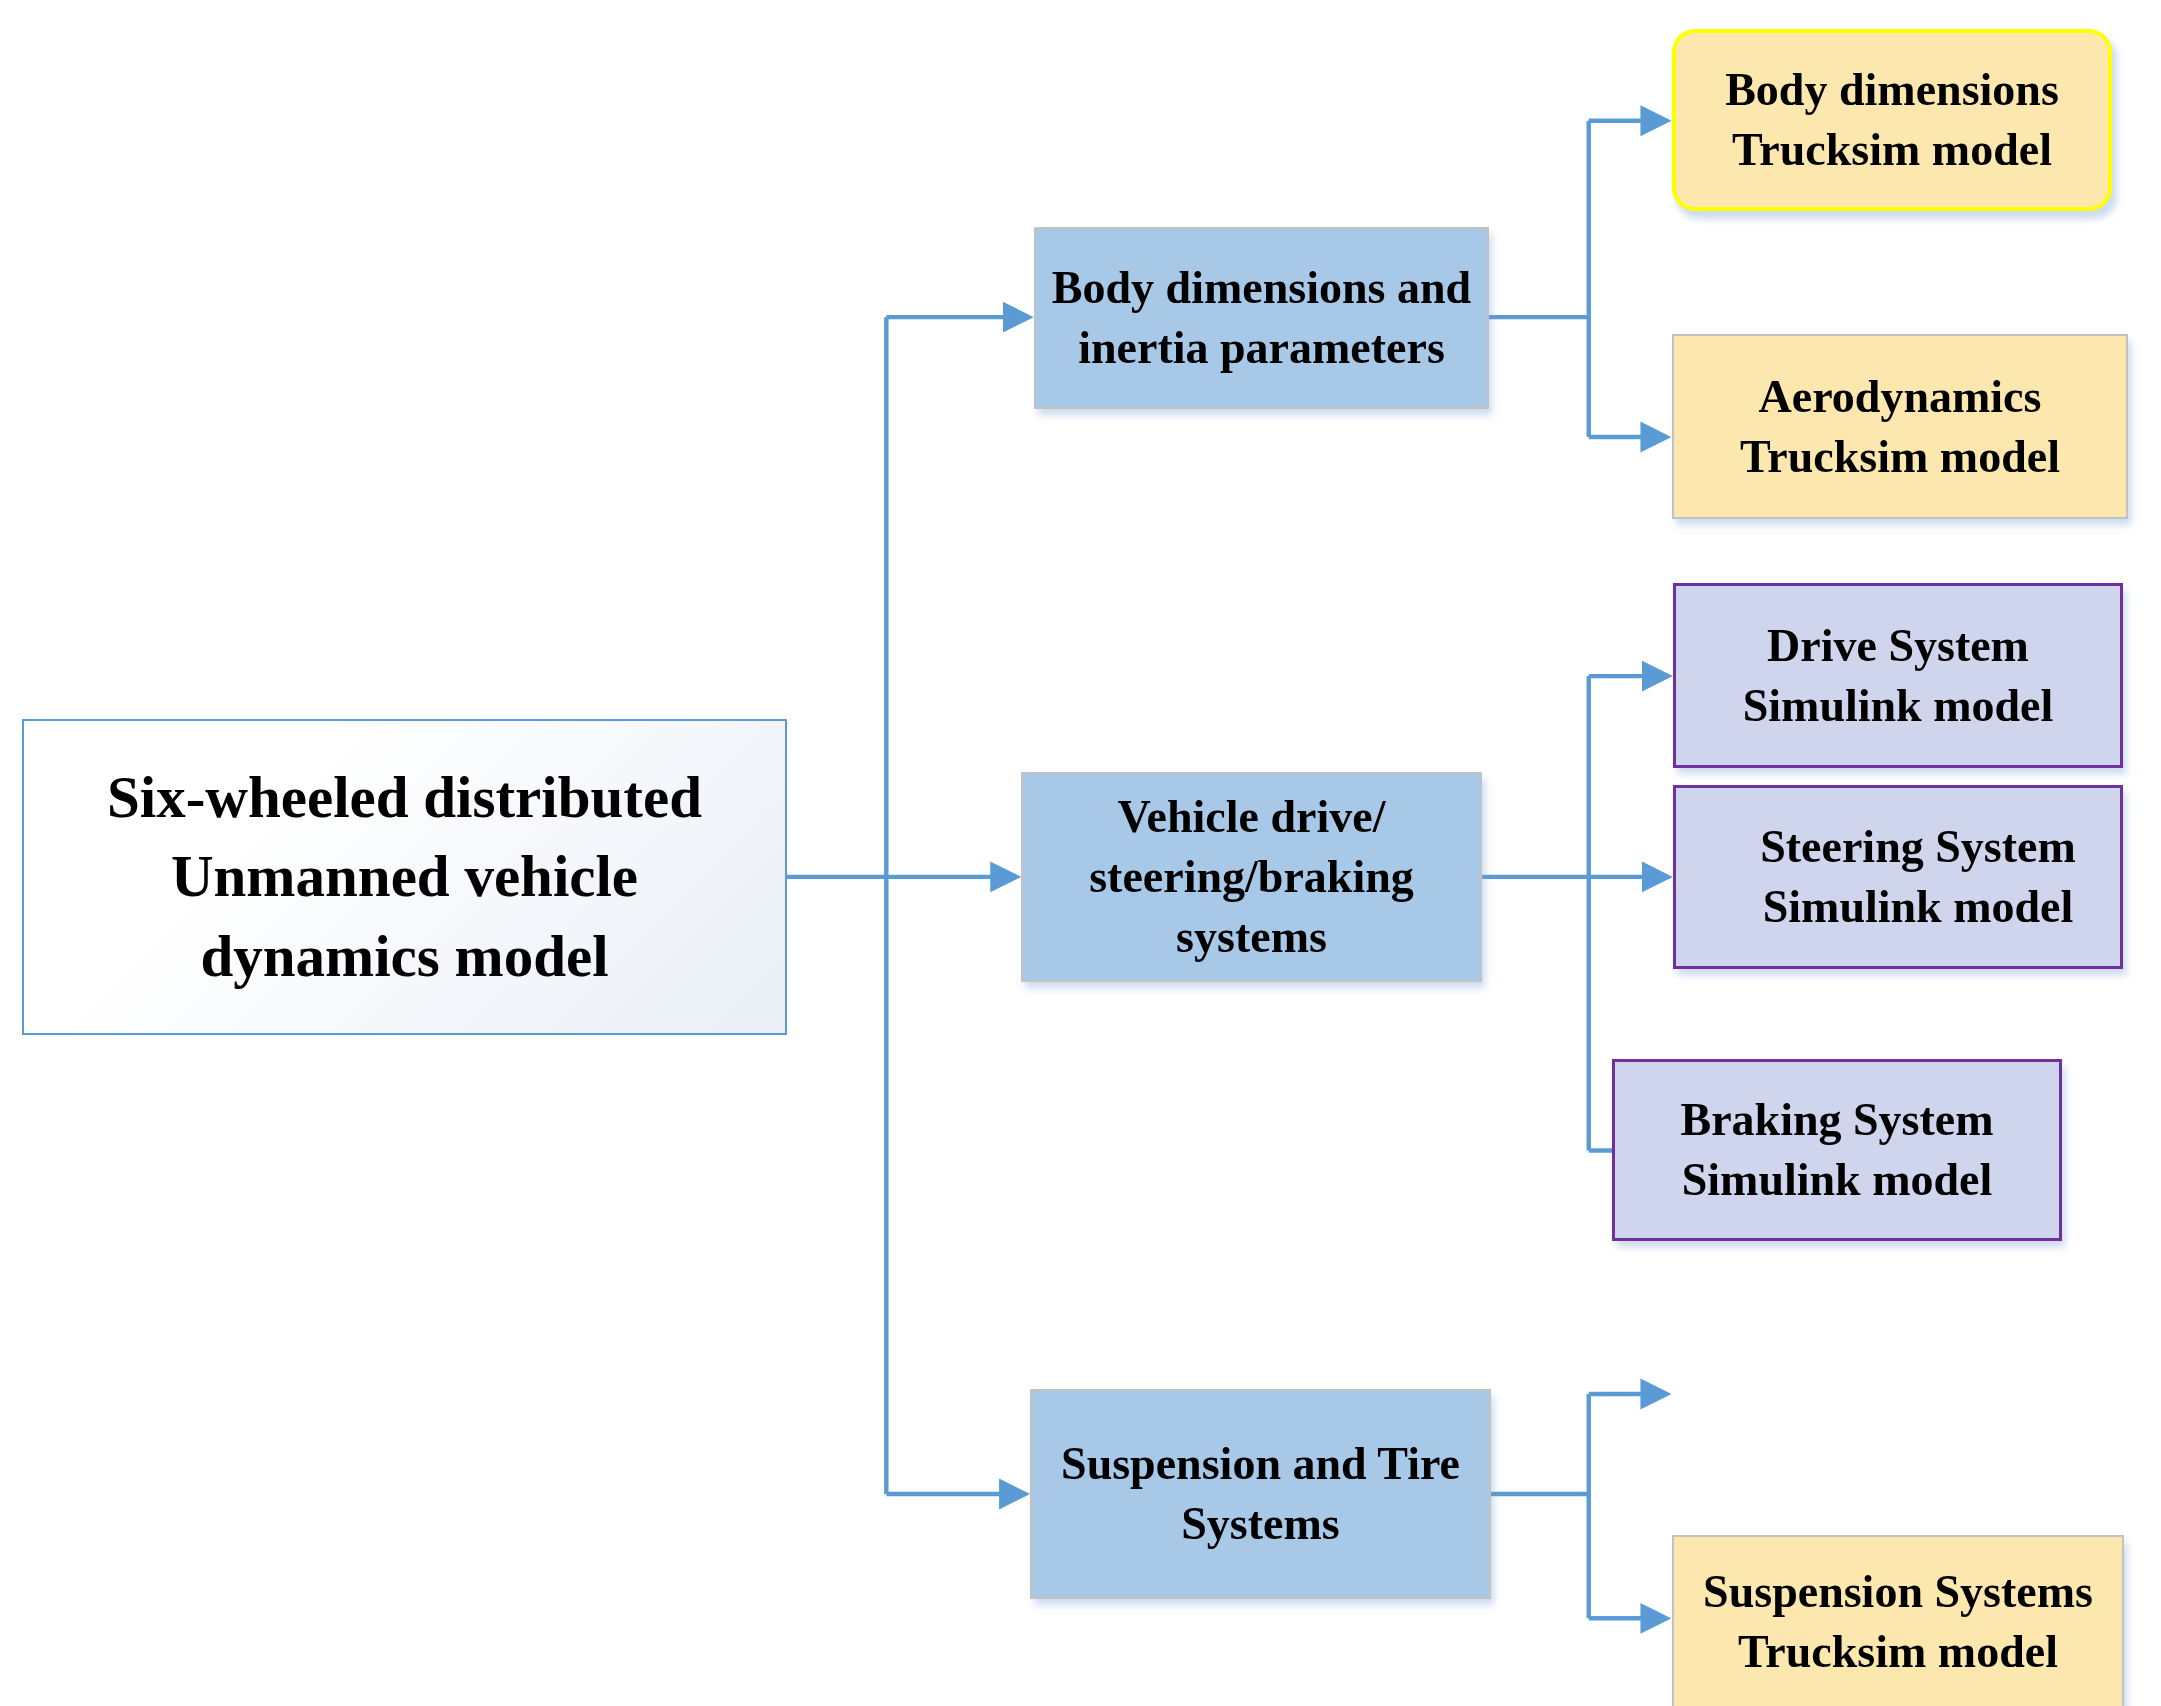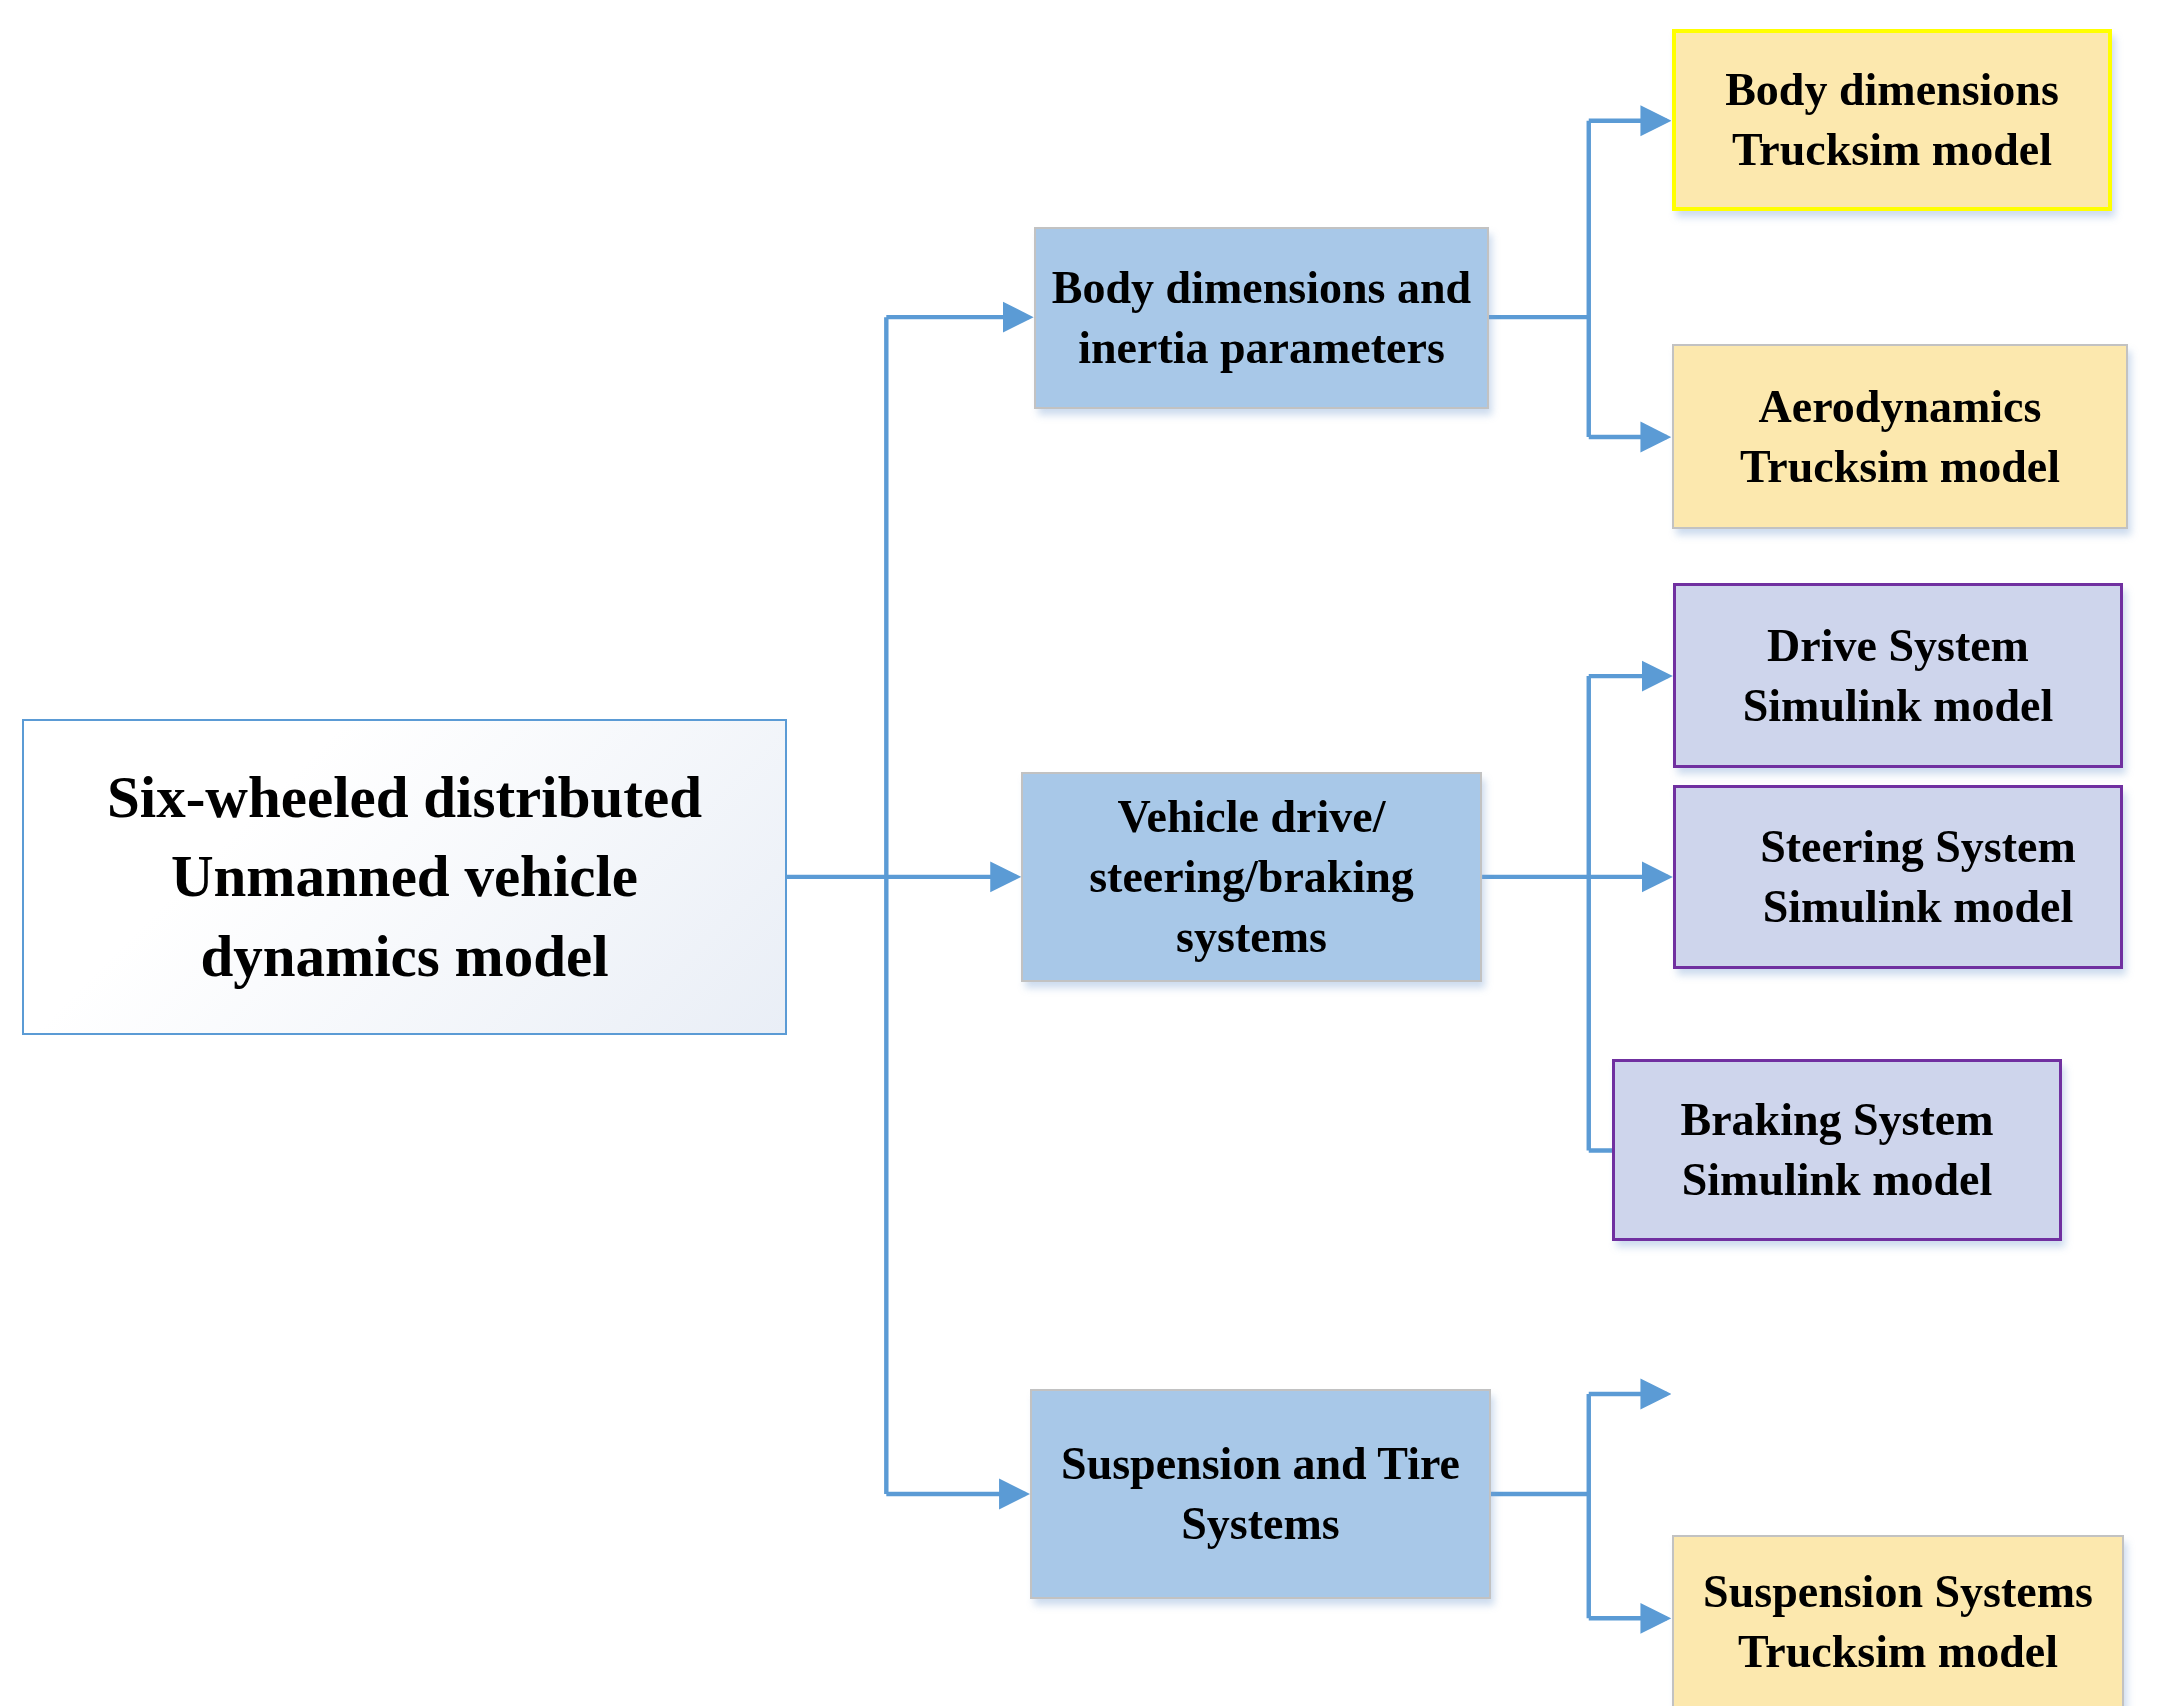--- a/index.html
+++ b/index.html
@@ -42,22 +42,22 @@
   .leaf-yellow.bright{
     border:4.4px solid var(--yellow-border);
   }
   .leaf-purple{
     background:var(--lavender-fill);
     border:3.7px solid var(--purple-border);
   }
   #mid1{left:1034px;top:227px;width:455px;height:182px;}
   #mid2{left:1021px;top:772px;width:461px;height:210px;}
   #mid3{left:1030px;top:1389px;width:461px;height:210px;}
-  #leaf1{left:1672px;top:29px;width:440px;height:182px;}
-  #leaf2{left:1672px;top:344px;width:456px;height:185px;}
+  #leaf1{left:1672px;top:29px;width:440px;height:182px;border-radius:23px;}
+  #leaf2{left:1672px;top:334px;width:456px;height:185px;}
   #leaf3{left:1673px;top:583px;width:450px;height:185px;}
   #leaf4{left:1673px;top:785px;width:450px;height:184px;padding-left:40px;}
   #leaf5{left:1612px;top:1059px;width:450px;height:182px;}
   #leaf6{left:1672px;top:1307px;width:441px;height:175px;}
   #leaf7{left:1672px;top:1535px;width:452px;height:173px;}
   svg.connectors{
     position:absolute;left:0;top:0;width:2161px;height:1706px;
     pointer-events:none;
   }
   svg.connectors line{

